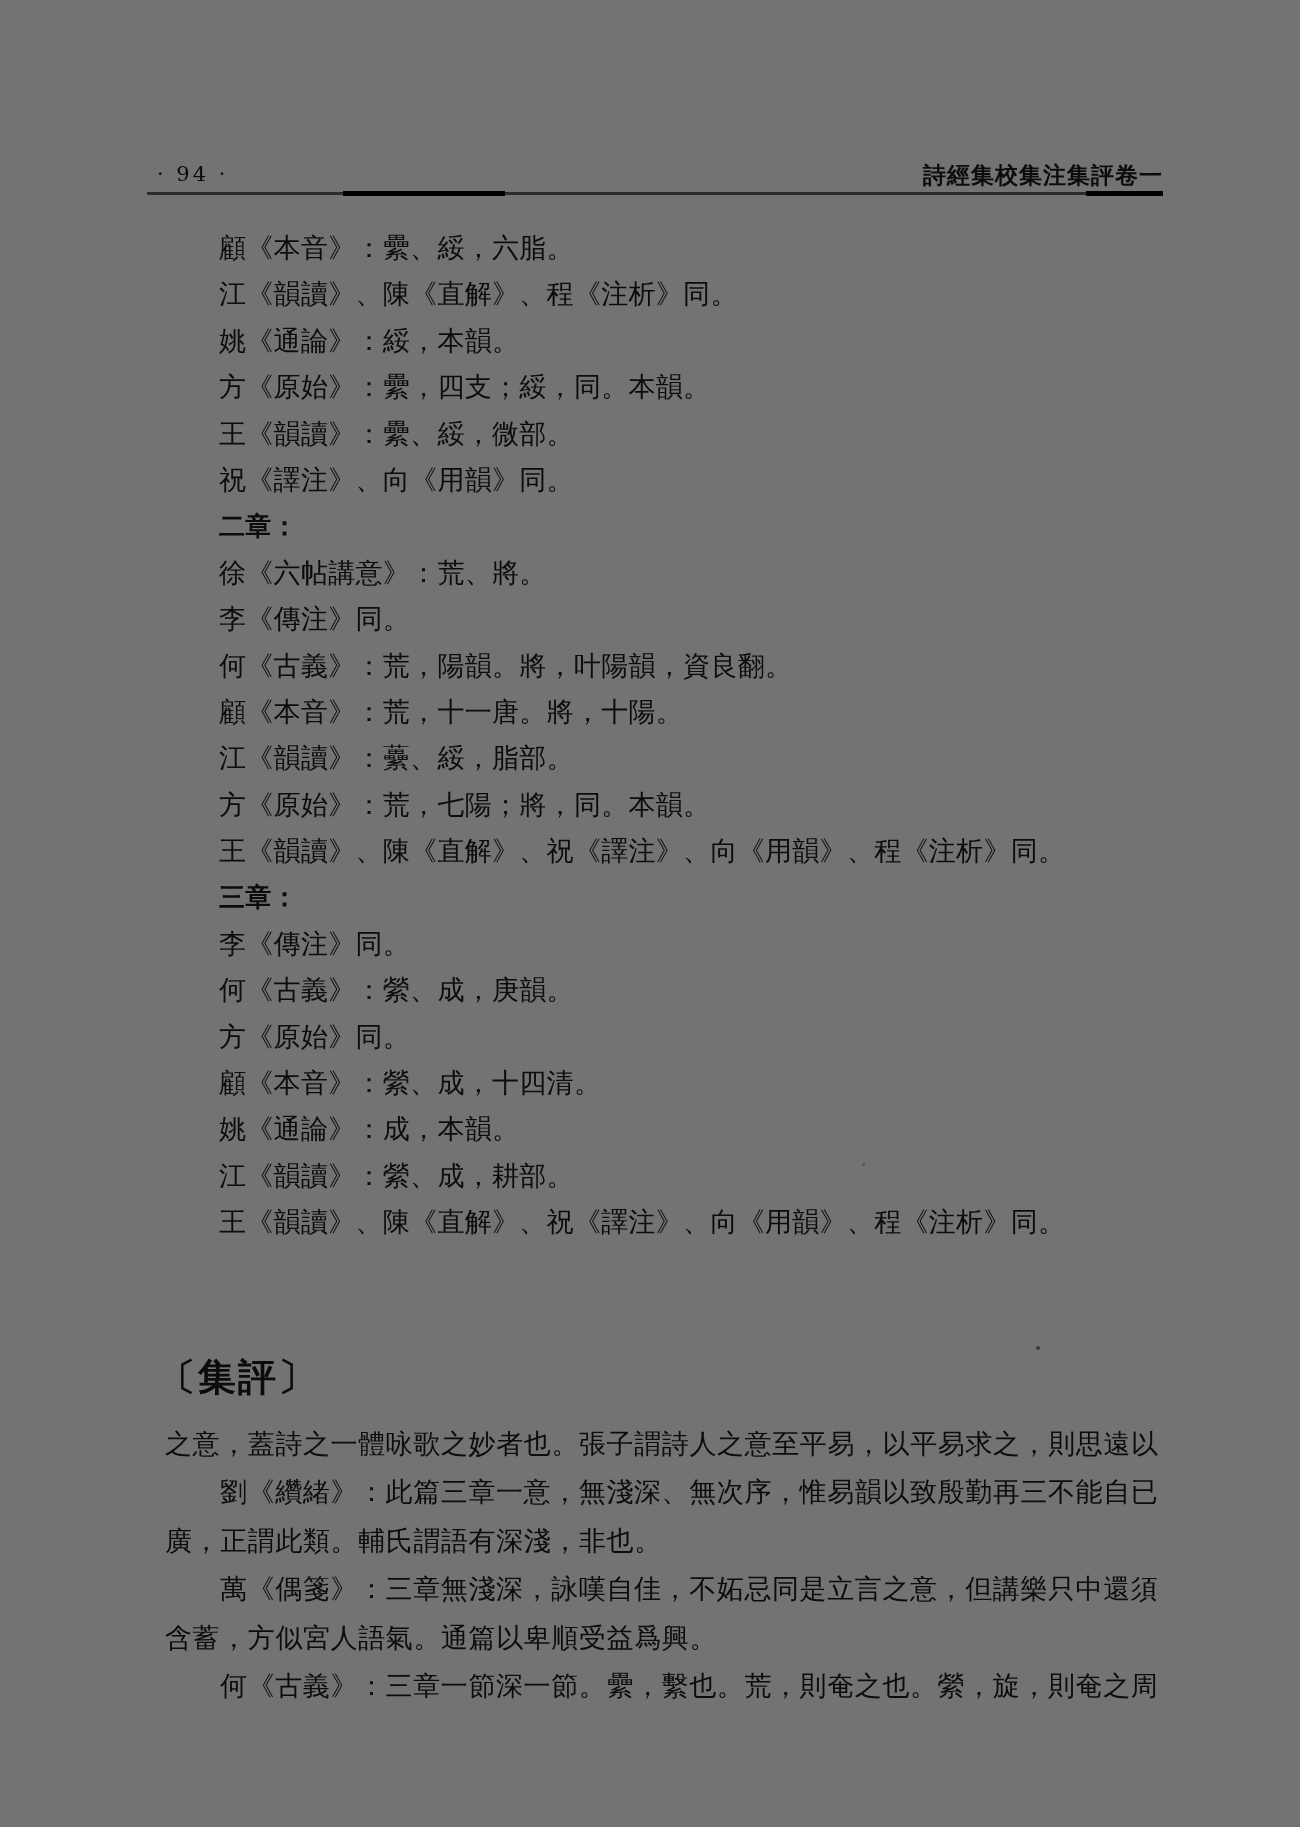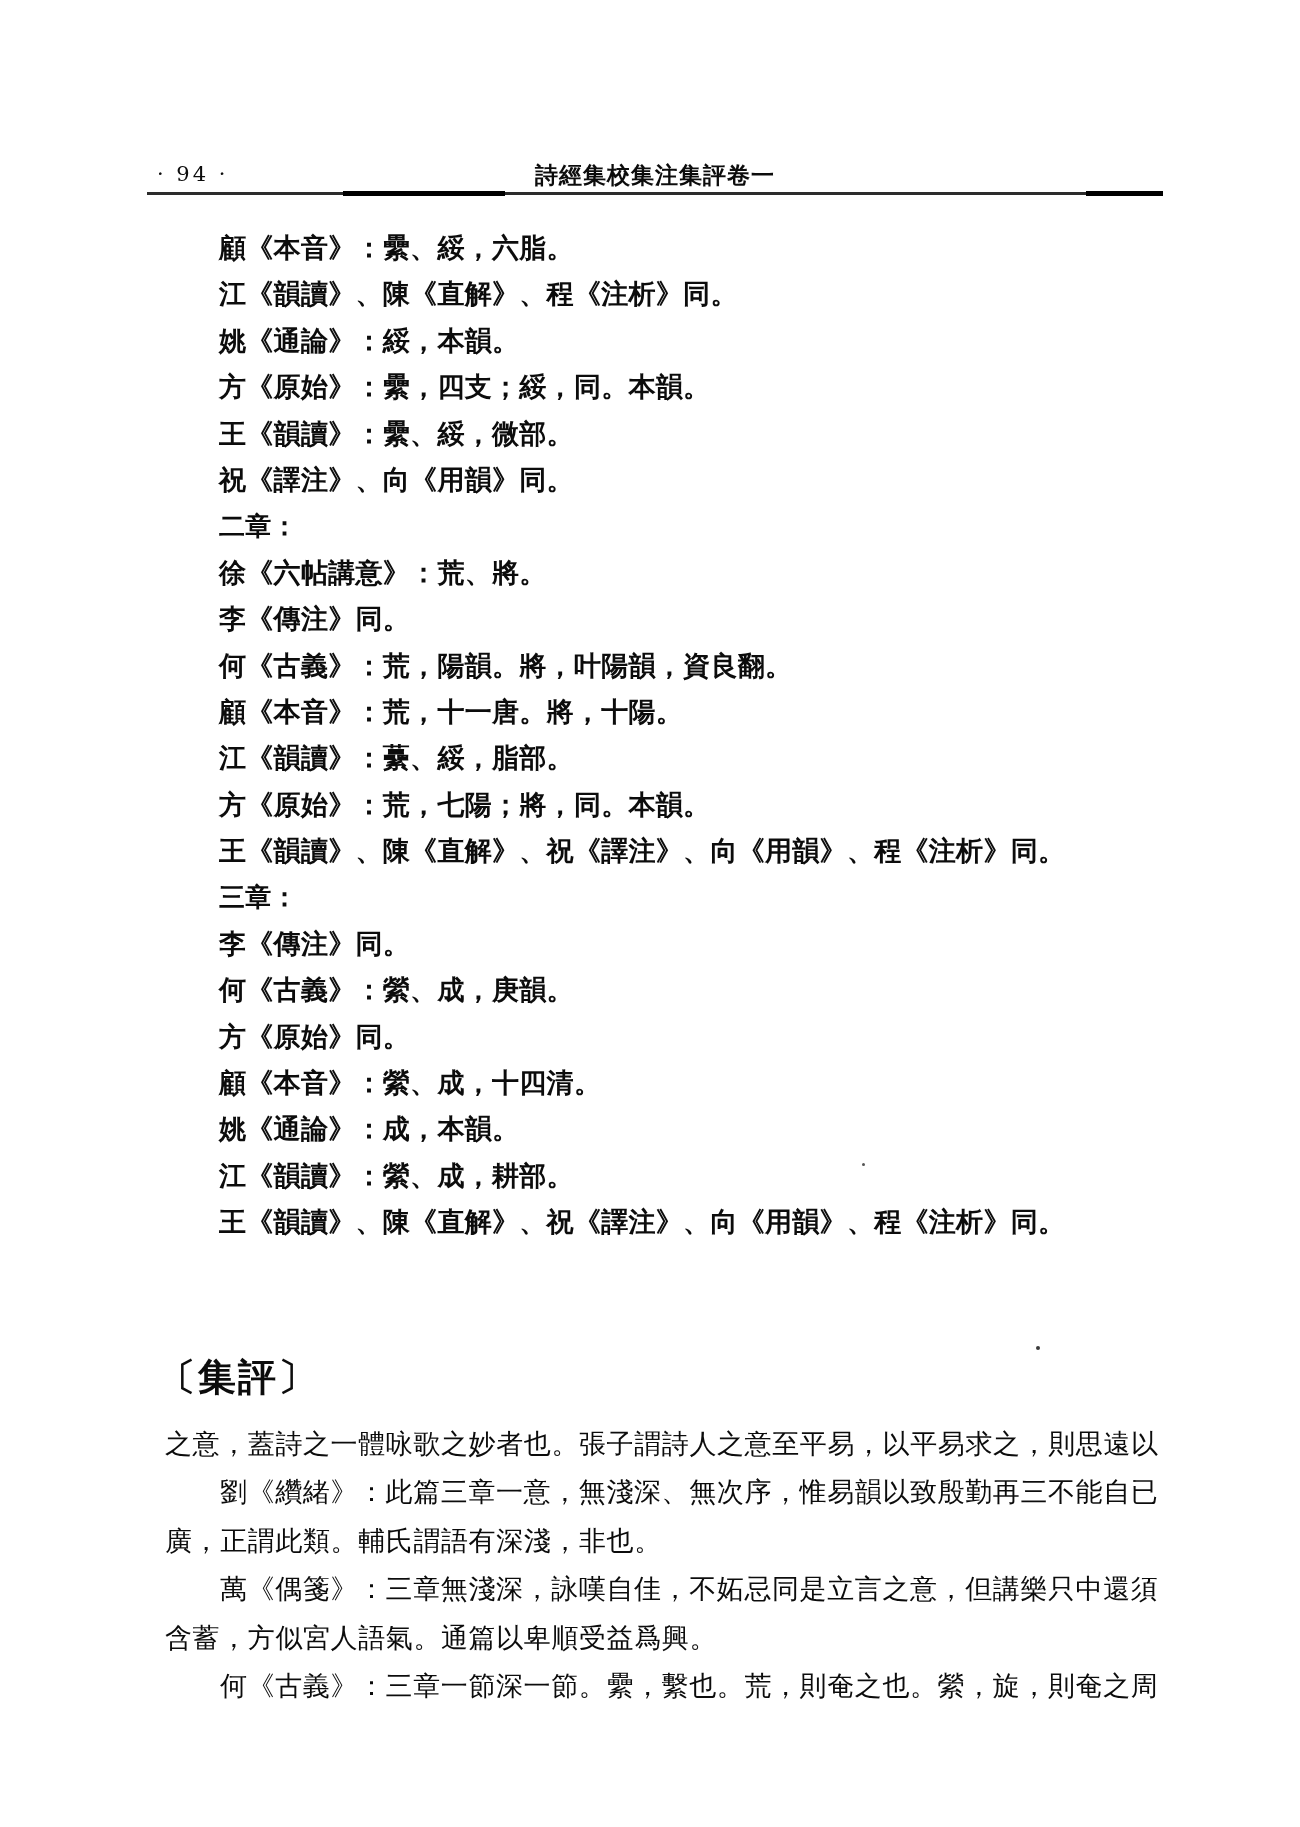--- a/index.html
+++ b/index.html
@@ -1,45 +1,45 @@
 <!DOCTYPE html>
 <html><head>
 <meta charset="utf-8">
 <style>
   html,body{margin:0;padding:0;background:#e8e8e8;}
   .page{
     position:relative;
     width:1300px;height:1827px;
-    background:#ffffff;
+    background:#737373;
     font-family:"DejaVu Serif","Liberation Serif",serif;
     color:#0c0c0c;
     overflow:hidden;
   }
   
   .header{position:absolute;top:158px;left:147px;width:1016px;height:34px;}
   .page-num{
     position:absolute;left:10px;top:4px;
     font-size:21px;letter-spacing:3px;white-space:nowrap;
   }
   .doc-title{
-    position:absolute;left:0;right:0;top:2px;text-align:center;
+    position:absolute;left:0;right:0;top:2px;text-align:right;
     font-size:23px;font-weight:bold;letter-spacing:1px;white-space:nowrap;
   }
   .header-rule{position:absolute;top:192px;left:147px;width:1016px;height:3px;background:#2c2c2c;}
   .rule-seg{position:absolute;height:5px;background:#000;top:191px;}
   .rule-seg.a{left:343px;width:162px;}
   .rule-seg.b{left:1086px;width:77px;}
   
   .rhyme-lines{
     position:absolute;top:225px;left:165px;width:1005px;
     font-size:27px;line-height:46.4px;letter-spacing:0.3px;
     white-space:nowrap;
   }
   .line{height:46.4px;}
-  .line.entry{padding-left:54px;font-weight:bold;}
+  .line.entry{padding-left:54px;}
   .line.chapter{
     padding-left:54px;font-weight:bold;
     font-family:"DejaVu Sans","Liberation Sans",sans-serif;
     font-size:26px;
   }
   
   .jiping-heading{
     position:absolute;top:1352px;left:158px;
     font-size:38px;font-weight:bold;letter-spacing:2px;
     font-family:"DejaVu Sans","Liberation Sans",sans-serif;

